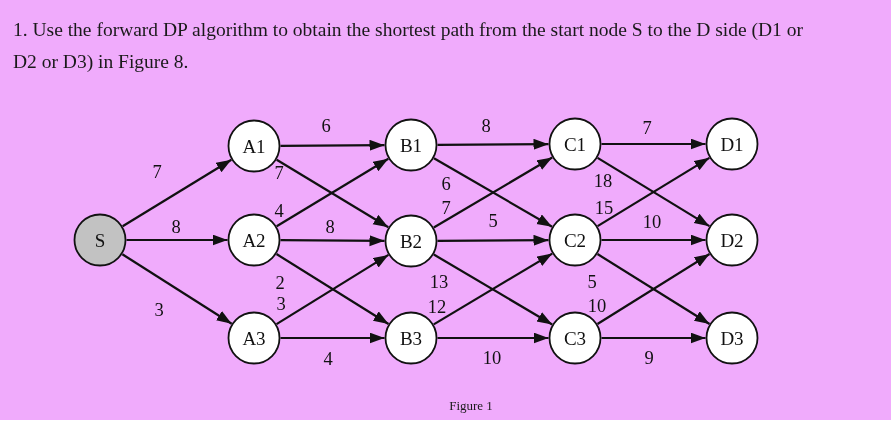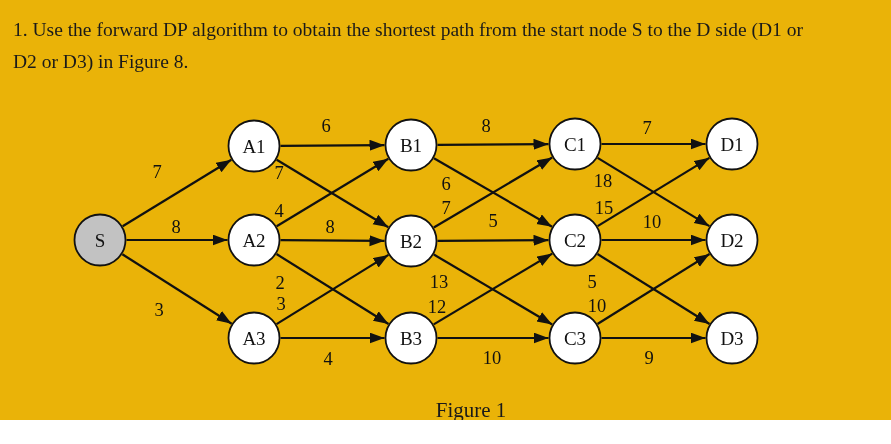--- a/index.html
+++ b/index.html
@@ -4,21 +4,21 @@
 <style>
   html, body {
     margin: 0;
     padding: 0;
     background: #ffffff;
   }
   .page {
     position: relative;
     width: 891px;
     height: 420px;
-    background: #eab308;
+    background: #f0abfc;
     overflow: hidden;
     font-family: "Liberation Serif", "DejaVu Serif", serif;
     color: #1a1a1a;
   }
   .problem {
     position: absolute;
     left: 13px;
     top: 14px;
     font-size: 19.5px;
     line-height: 32px;
@@ -32,21 +32,21 @@
   }
   #graph text {
     font-family: "Liberation Serif", "DejaVu Serif", serif;
     fill: #111111;
   }
   .caption {
     position: absolute;
     left: 471px;
     top: 398px;
     transform: translateX(-50%);
-    font-size: 21px;
+    font-size: 13px;
     color: #1a1a1a;
     white-space: nowrap;
   }
 </style>
 </head>
 <body>
 
 <div class="page">
   <div class="problem">
     <div class="pline">1. Use the forward DP algorithm to obtain the shortest path from the start node S to the D side (D1 or</div>

